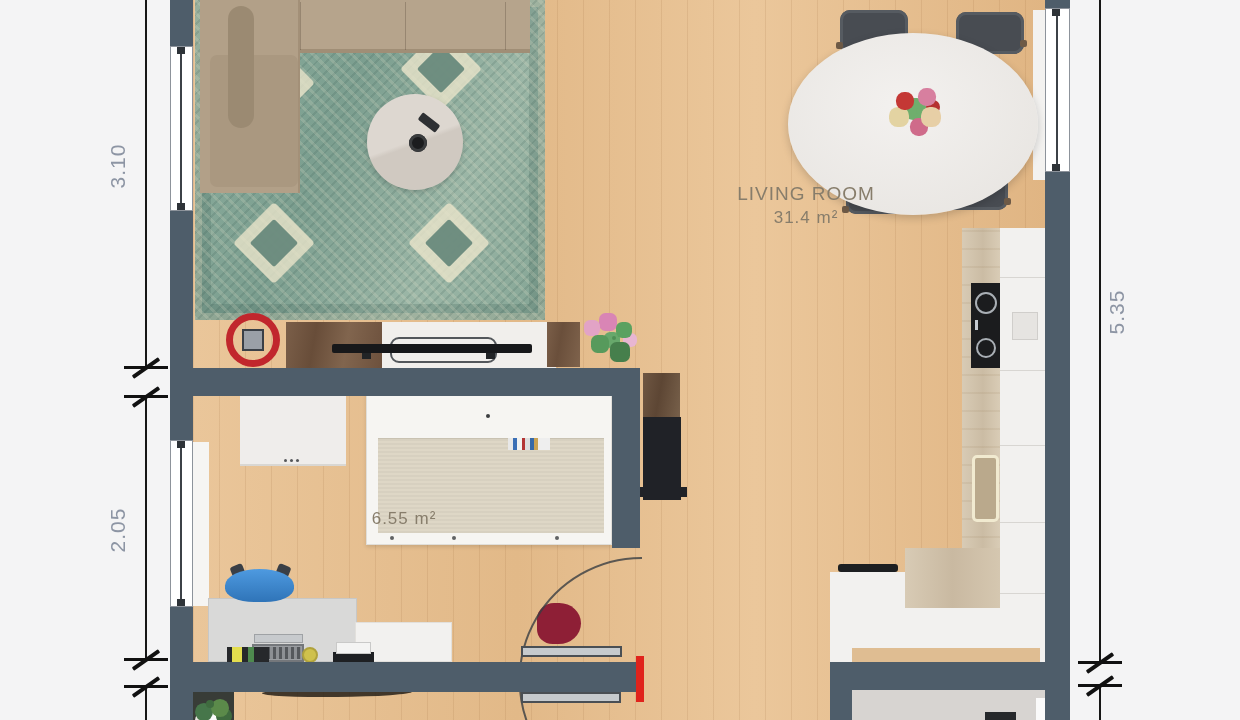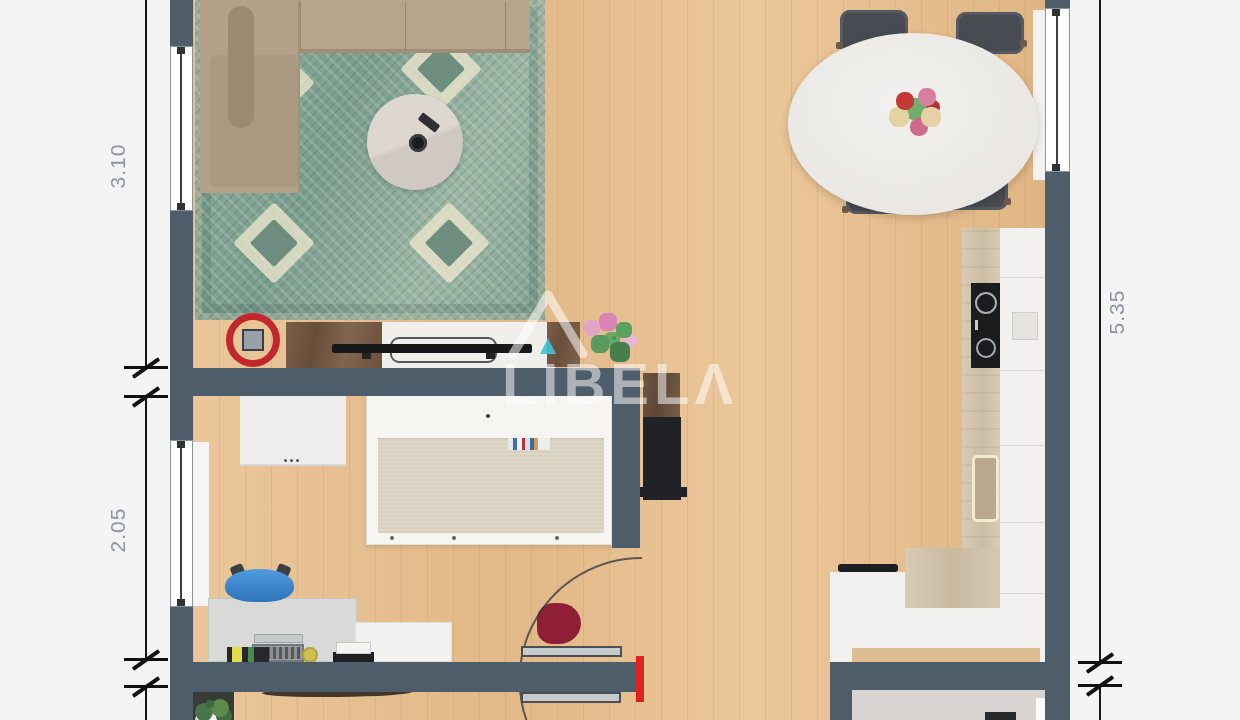--- a/index.html
+++ b/index.html
@@ -339,24 +339,22 @@
   <div class="abs tk-h tl4h"></div>
   <div class="abs tk-s tl4s"></div>
   <div class="abs tk-h tr1h"></div>
   <div class="abs tk-s tr1s"></div>
   <div class="abs tk-h tr2h"></div>
   <div class="abs tk-s tr2s"></div>
   <div class="abs dim-label dla">3.10</div>
   <div class="abs dim-label dlb">2.05</div>
   <div class="abs dim-label dlc">5.35</div>
 
+  <div class="abs room-label lab-living">
+    <div class="room-name">LIVING ROOM</div>
+    <div class="room-area">31.4 m²</div>
+  </div>
   <div class="abs room-label lab-baby">
+    <div class="room-area">6.55 m²</div>
   </div>
 
-  <div class="abs wm">
-    <svg class="wm-icon" viewBox="0 0 80 68">
-      <path d="M5 64 L40 5 L75 64" fill="none" stroke="rgba(255,255,255,0.55)" stroke-width="9" stroke-linejoin="round" stroke-linecap="round"></path>
-      <path d="M32 64 L40 48 L48 64 Z" fill="#3fc3d4" opacity="0.9"></path>
-    </svg>
-    <div class="wm-text">LIBELΛ</div>
-  </div>
 
 </div>
 
 </body></html>

